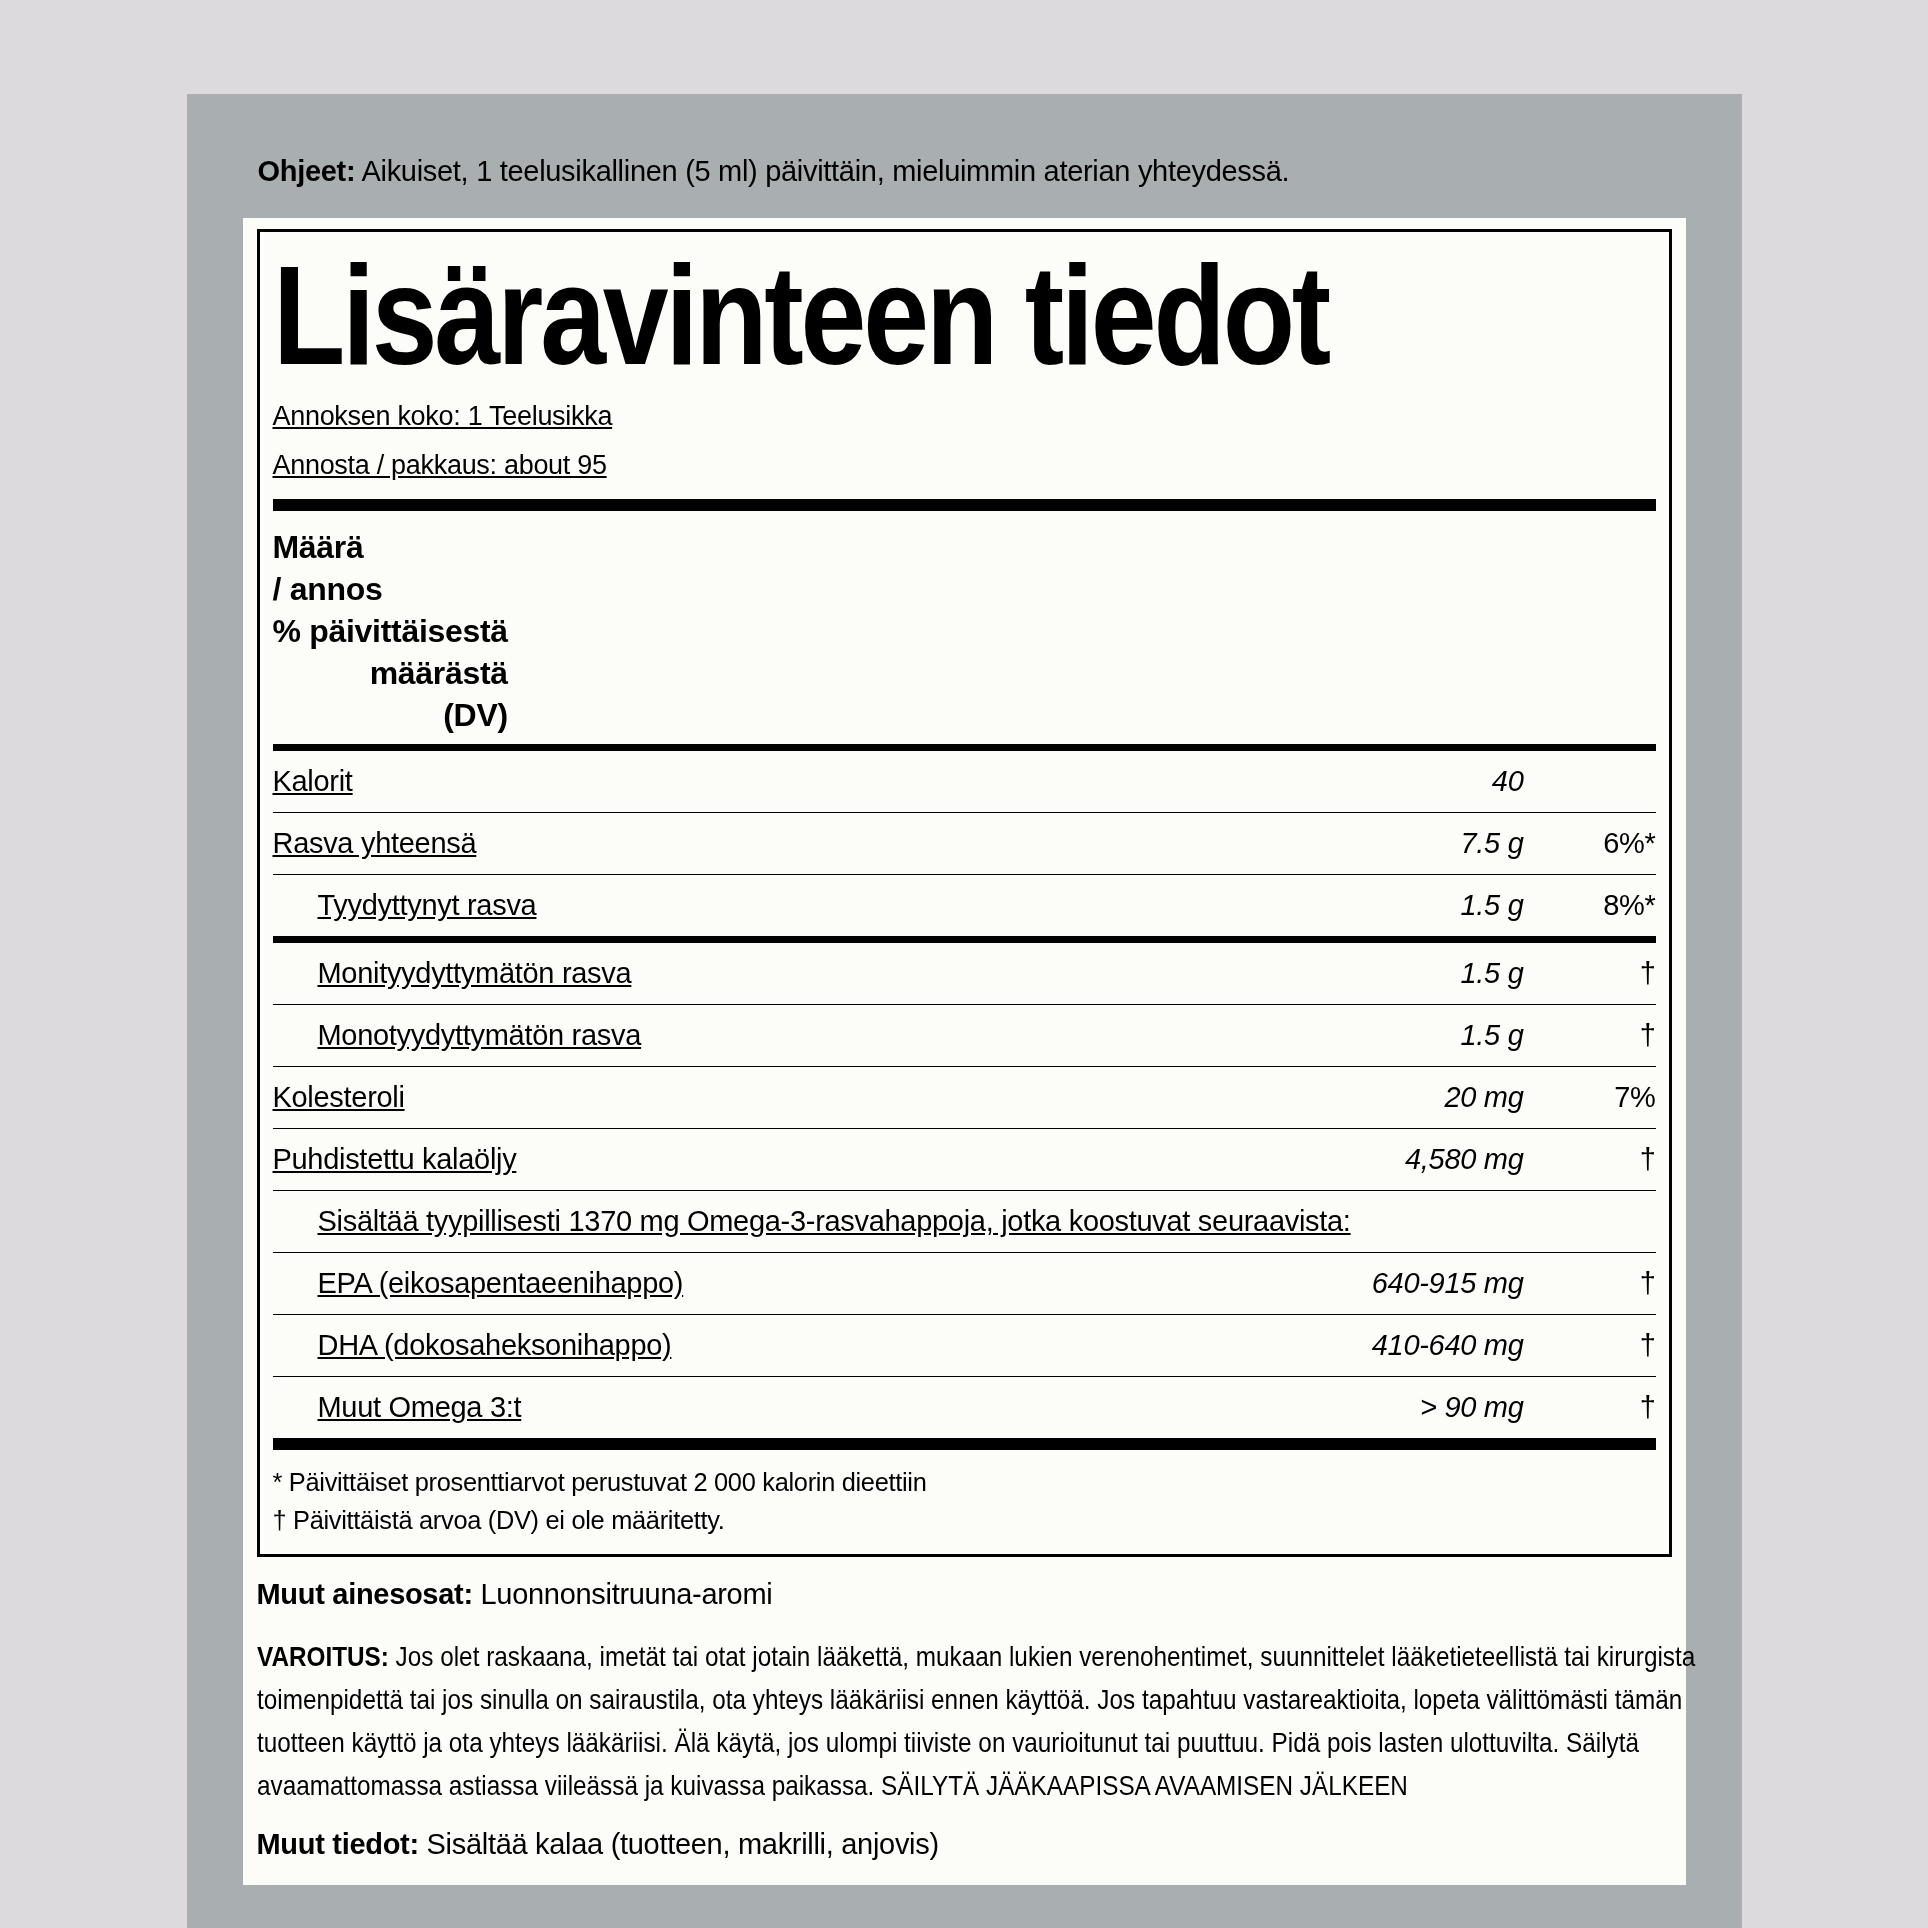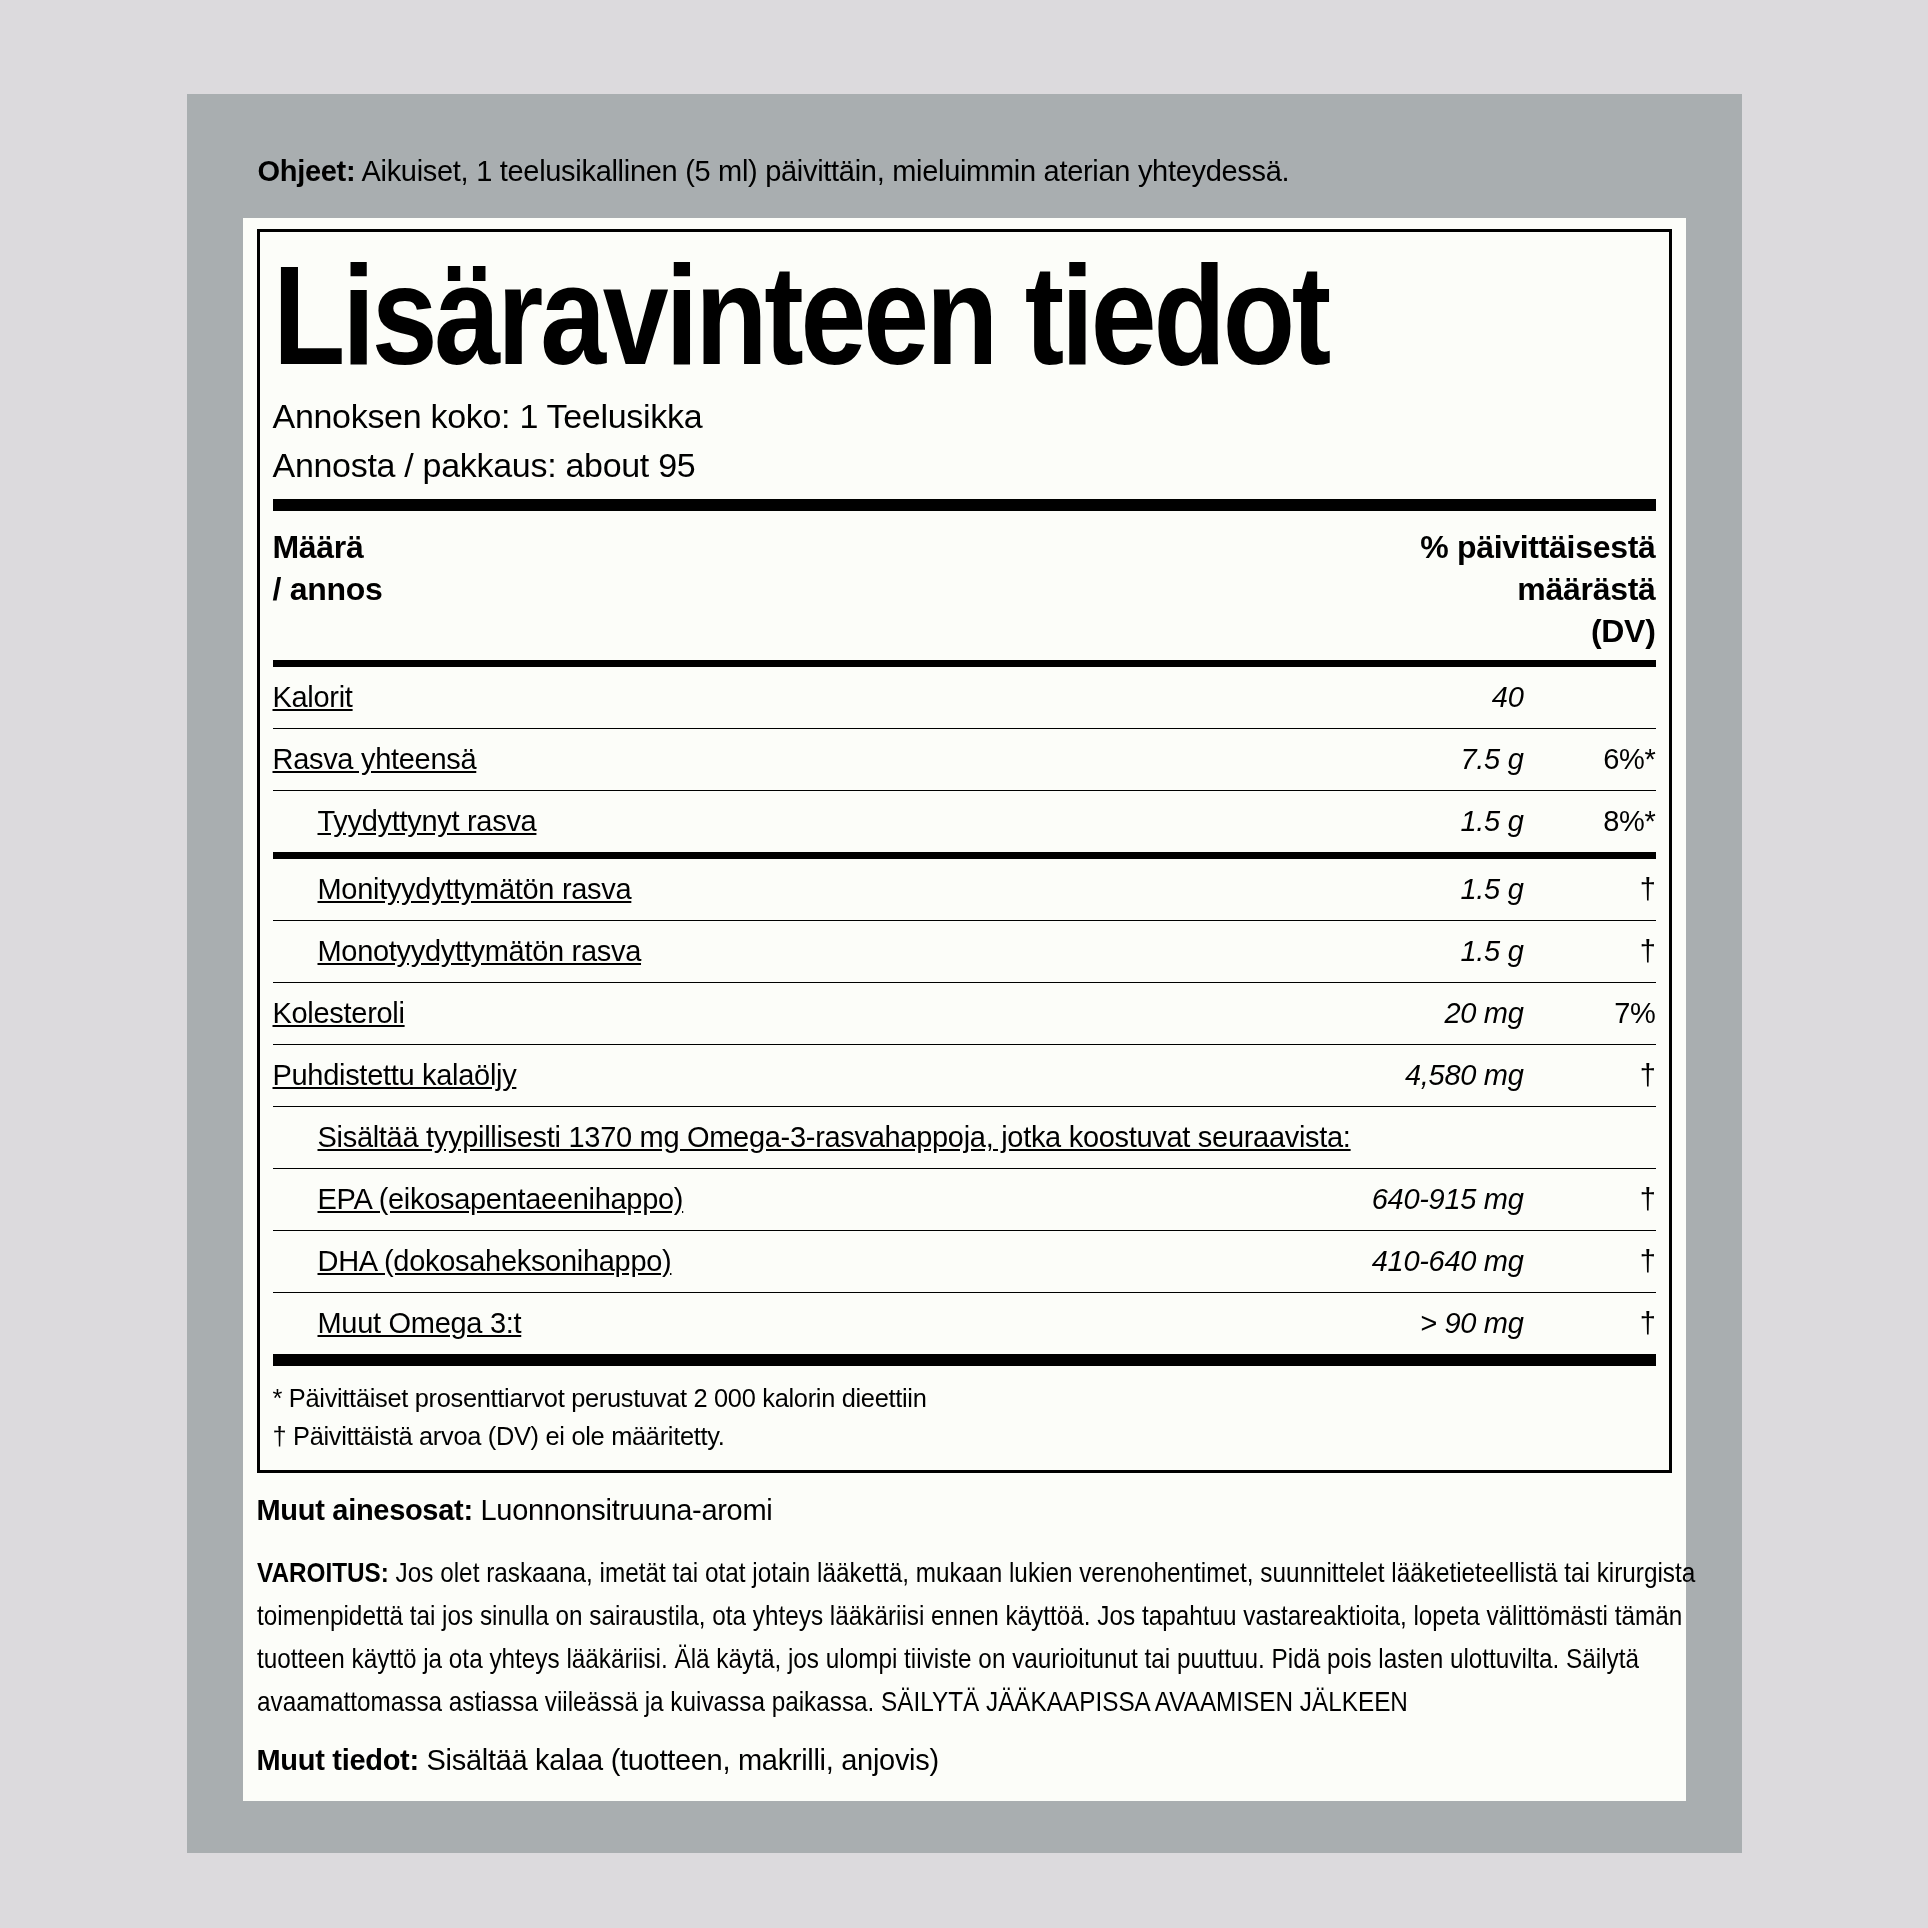--- a/index.html
+++ b/index.html
@@ -44,38 +44,40 @@
     font-size: 141px;
     font-weight: bold;
     line-height: 141px;
     white-space: nowrap;
     letter-spacing: -3.8px;
     transform: scaleX(0.84);
     transform-origin: 0 50%;
   }
   .serving {
     margin: 0;
-    font-size: 34px;
+    font-size: 27px;
     line-height: 49px;
     letter-spacing: -0.3px;
+    text-decoration: underline;
   }
   .serving-block { margin: 5.6px 0 9.4px; }
   .bar-lg { height: 12.2px; background: #000; }
   .bar-md { height: 7.5px; background: #000; }
   .sep { height: 0; border-top: 1.9px solid #000; }
   .sep-mid { height: 6.6px; background: #000; }
   .thead {
     display: flex;
     justify-content: space-between;
     align-items: flex-start;
     margin: 15px 0 7.5px;
     font-size: 32px;
     font-weight: bold;
     line-height: 42px;
     letter-spacing: -0.3px;
+    flex-direction: column;
   }
   .thead-right { text-align: right; }
   .row {
     display: flex;
     align-items: center;
     min-height: 61px;
     font-size: 29px;
     letter-spacing: -0.3px;
   }
   .row .name { white-space: nowrap; text-decoration: underline; }

